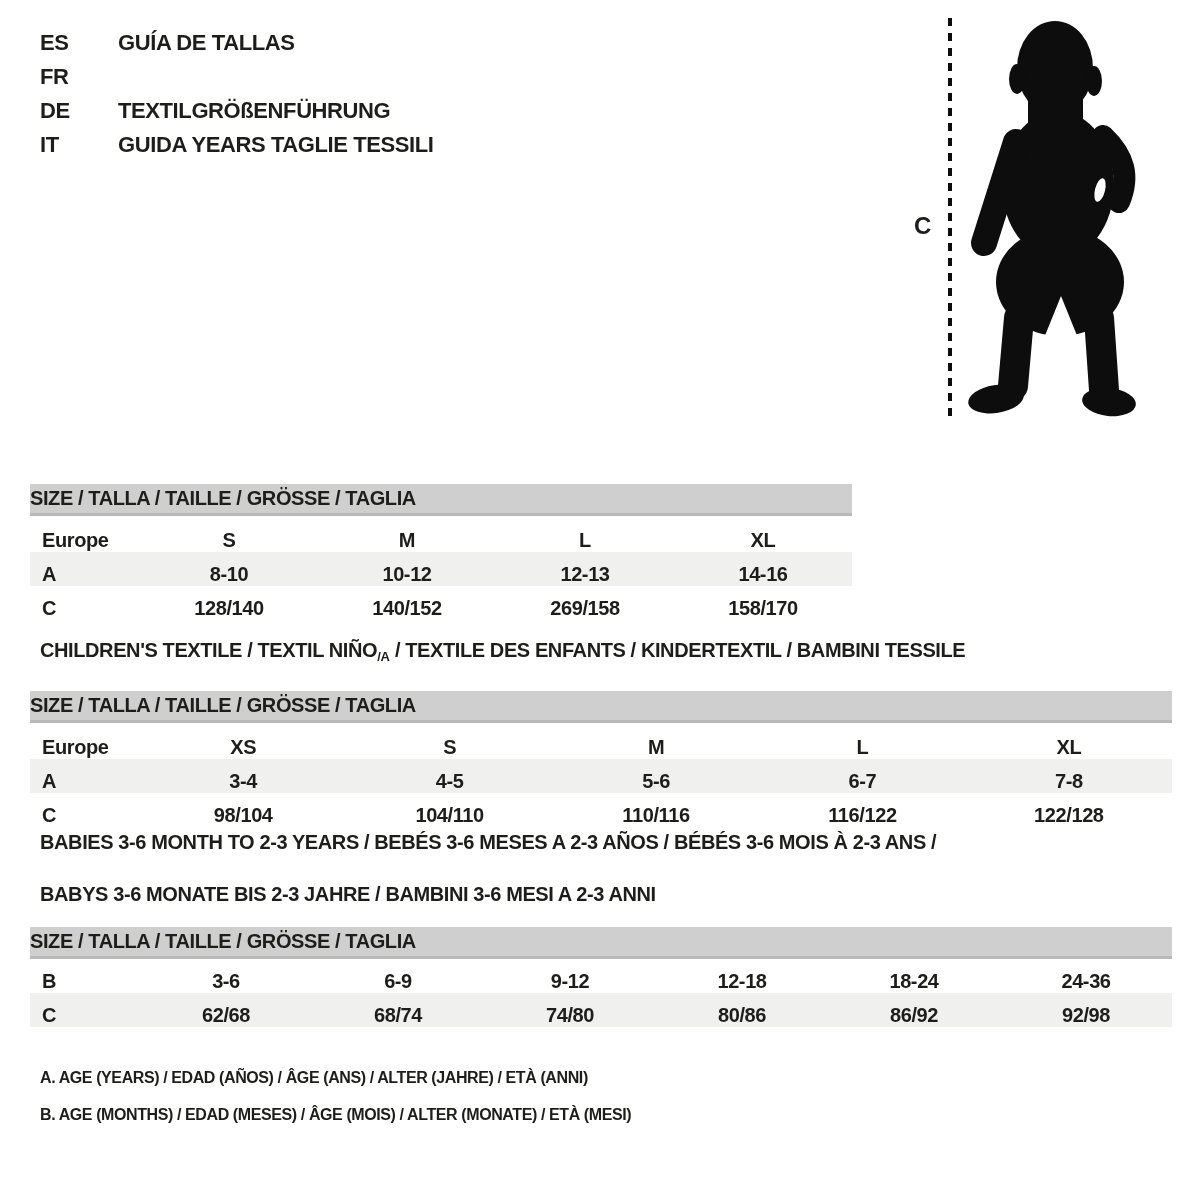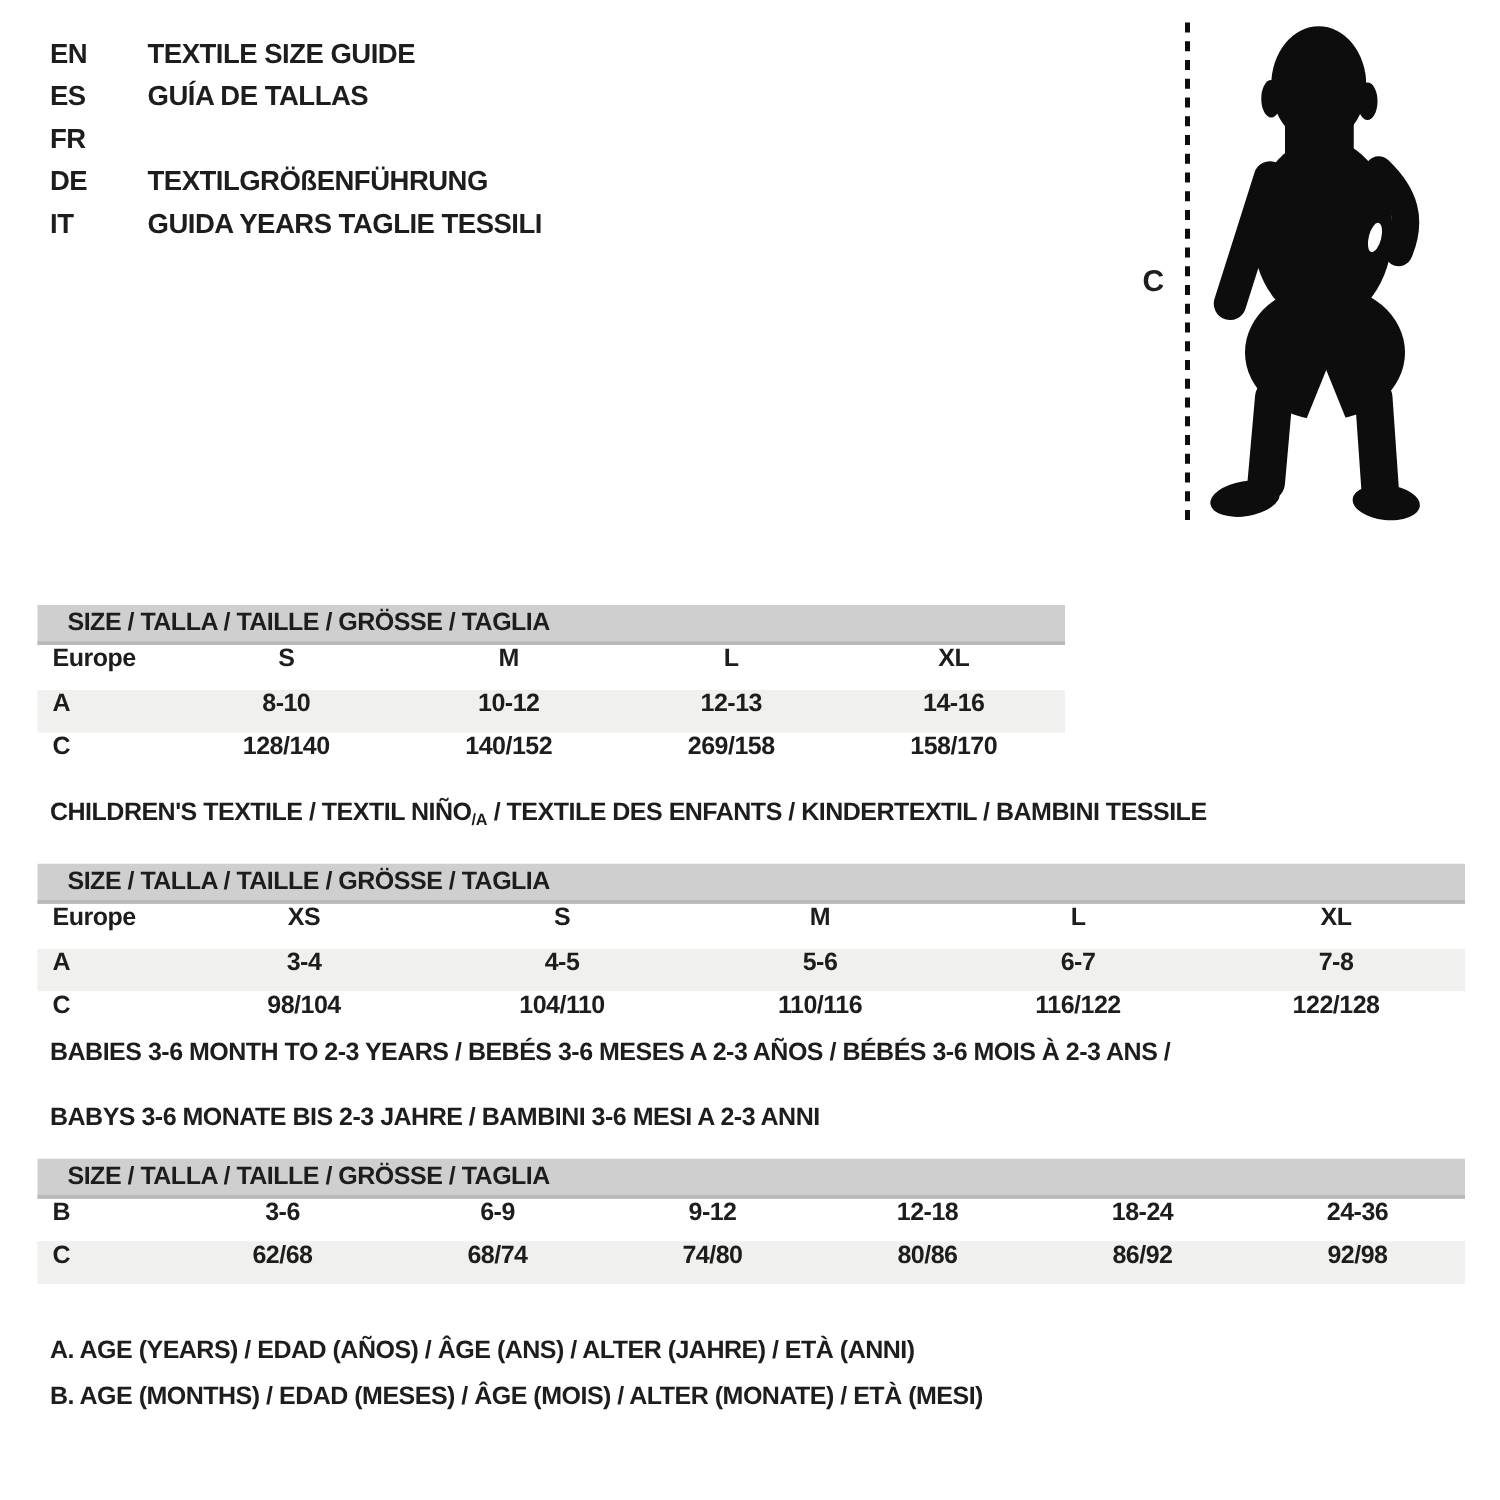--- a/index.html
+++ b/index.html
@@ -31,47 +31,43 @@
     font-size: 20px; font-weight: bold; white-space: nowrap;
   }
   .sub-a { font-size: 13px; vertical-align: -4px; letter-spacing: -0.2px; }
   
   .tbl { position: absolute; left: 30px; }
   .tbl-bar {
     background: #cfcfcf;
     border-bottom: 3px solid #b9b9b9;
     height: 29px; line-height: 29px;
     font-size: 20px; font-weight: bold;
-    padding-left: 24px;
+    padding-left: 0;
   }
   .tbl-row {
-    display: flex; align-items: flex-start;
+    display: flex; align-items: flex-end;
     font-size: 20px; font-weight: bold;
   }
   .tbl-row.h36 { height: 36px; }
   .tbl-row.h34 { height: 34px; }
   .tbl-row.stripe { background: #f0f0ee; }
   .tbl-lbl { width: 110px; padding-left: 12px; box-sizing: border-box; }
   .tbl-cell { flex: 1; text-align: center; }
   
   .legend-line {
     position: absolute; left: 40px;
-    font-size: 20px; font-weight: bold; white-space: nowrap;
+    font-size: 16px; font-weight: bold; white-space: nowrap;
   }
 </style>
 </head>
 <body>
 
 <div class="page">
 
   <div class="lang-block">
-    <div class="lang-row">
-      <span class="lang-code">EN</span>
-      <span class="lang-label">TEXTILE SIZE GUIDE</span>
-    </div>
     <div class="lang-row">
       <span class="lang-code">ES</span>
       <span class="lang-label">GUÍA DE TALLAS</span>
     </div>
     <div class="lang-row">
       <span class="lang-code">FR</span>
     </div>
     <div class="lang-row">
       <span class="lang-code">DE</span>
       <span class="lang-label">TEXTILGRÖßENFÜHRUNG</span>

